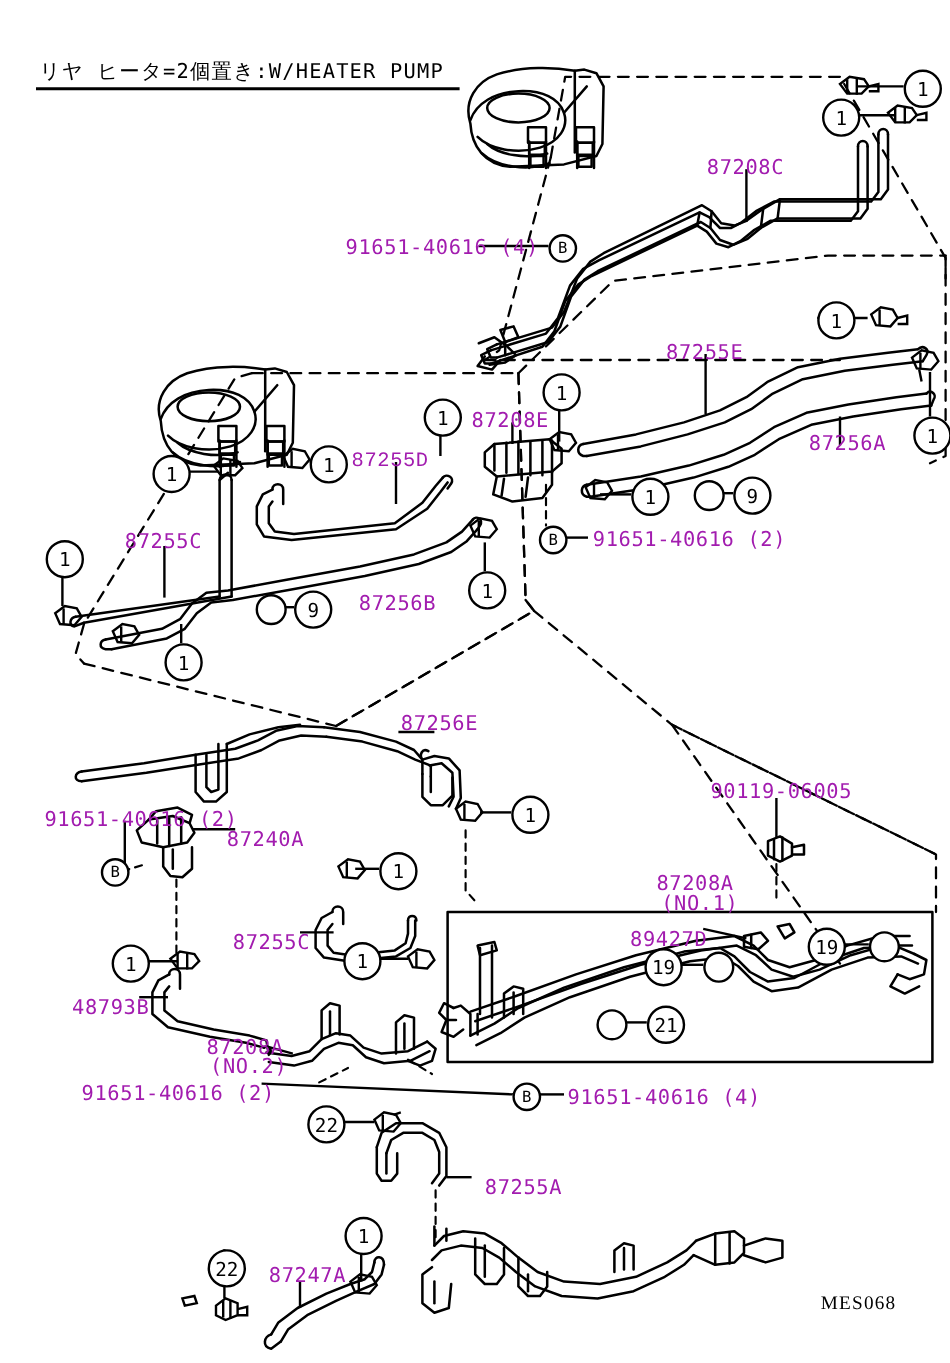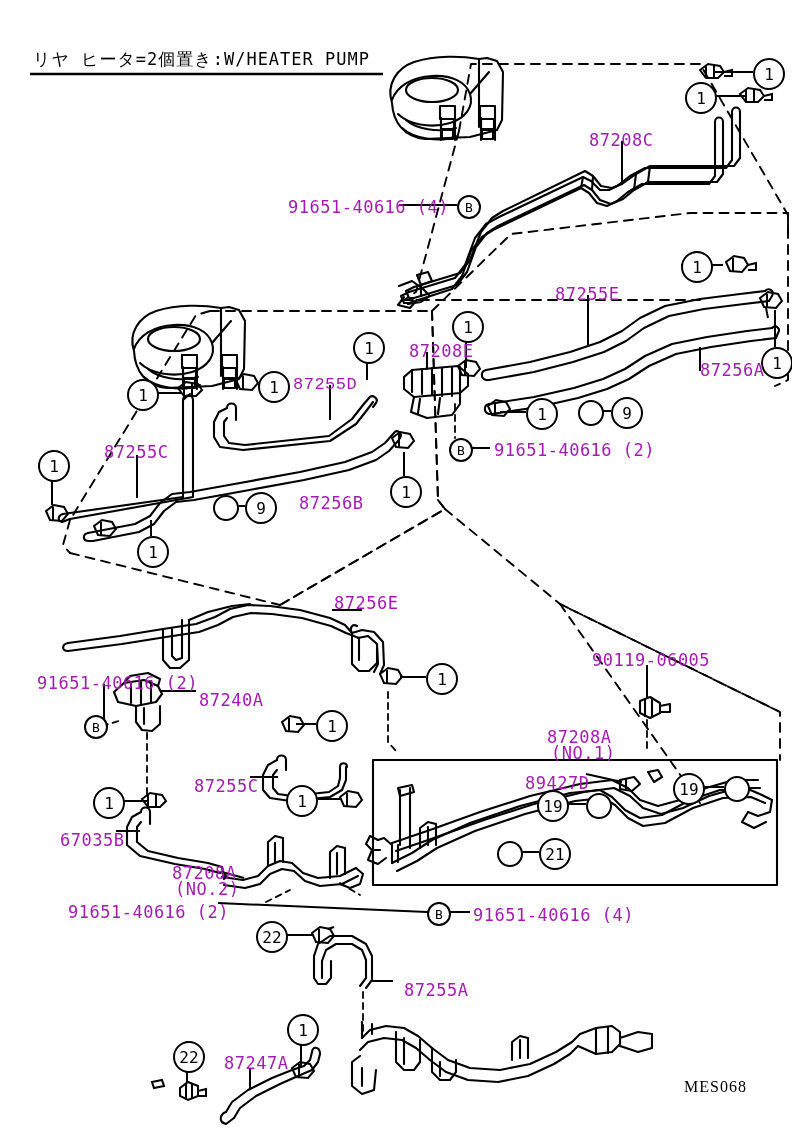--- a/index.html
+++ b/index.html
@@ -452,35 +452,35 @@
       <g transform="translate(292,1062)">
         <path d="M0 6 L8 0 L18 2 L22 9 L16 16 L4 15 Z"></path>
         <path d="M7 2 L7 15"></path>
       </g>
     </g>
   </svg>
 
   <div class="lbl" style="left:589px;top:131px;">87208C</div>
   <div class="lbl" style="left:288px;top:198px;">91651-40616 (4)</div>
   <div class="lbl" style="left:555px;top:285px;">87255E</div>
-  <div class="lbl" style="left:700px;top:361px;">87256A</div>
-  <div class="lbl" style="left:393px;top:342px;margin-left:16px;">87208E</div>
+  <div class="lbl" style="left:674px;top:361px;">87256A</div>
+  <div class="lbl" style="left:393px;top:342px;">87208E</div>
   <div class="lbl" style="left:293px;top:375px;font-family:Liberation Mono, monospace;">87255D</div>
   <div class="lbl" style="left:104px;top:443px;">87255C</div>
   <div class="lbl" style="left:299px;top:494px;">87256B</div>
   <div class="lbl" style="left:494px;top:441px;">91651-40616 (2)</div>
   <div class="lbl" style="left:334px;top:594px;">87256E</div>
   <div class="lbl" style="left:37px;top:674px;">91651-40616 (2)</div>
-  <div class="lbl" style="left:199px;top:691px;">87240A</div>
+  <div class="lbl" style="left:189px;top:691px;">87240A</div>
   <div class="lbl" style="left:592px;top:651px;">90119-06005</div>
   <div class="lbl" style="left:547px;top:728px;">87208A</div>
   <div class="lbl" style="left:551px;top:744px;">(NO.1)</div>
   <div class="lbl" style="left:525px;top:774px;">89427D</div>
   <div class="lbl" style="left:194px;top:777px;">87255C</div>
-  <div class="lbl" style="left:60px;top:831px;">67035B</div>
+  <div class="lbl" style="left:60px;top:831px;">48793B</div>
   <div class="lbl" style="left:172px;top:864px;">87208A</div>
   <div class="lbl" style="left:175px;top:880px;">(NO.2)</div>
   <div class="lbl" style="left:68px;top:903px;">91651-40616 (2)</div>
   <div class="lbl" style="left:473px;top:906px;">91651-40616 (4)</div>
   <div class="lbl" style="left:404px;top:981px;">87255A</div>
   <div class="lbl" style="left:224px;top:1054px;">87247A</div>
 
   <div class="ctr" style="left:753px;top:58px;width:28px;height:28px;">1</div>
   <div class="ctr" style="left:685px;top:82px;width:28px;height:28px;">1</div>
   <div class="ctr b" style="left:457px;top:195px;width:20px;height:20px;">B</div>

